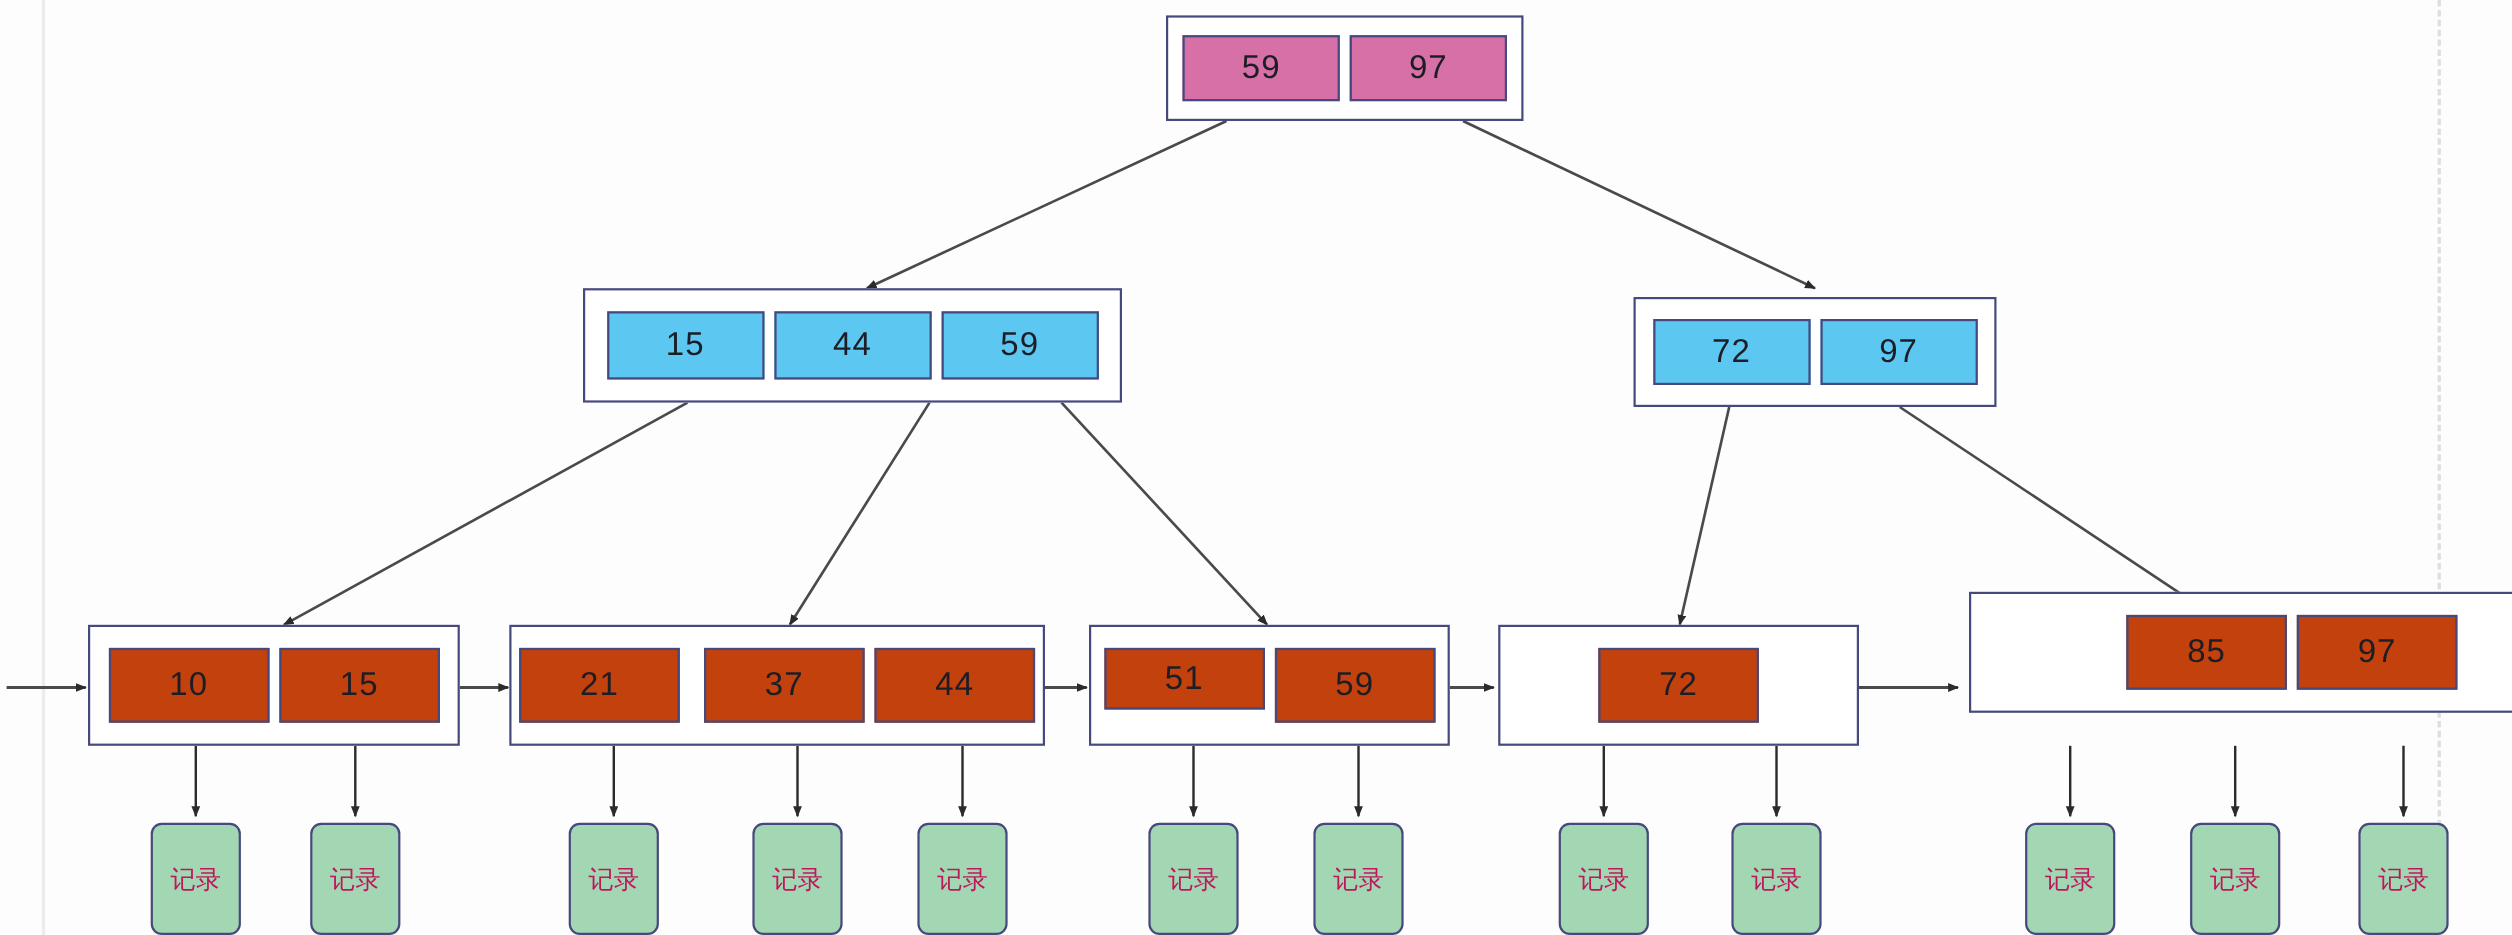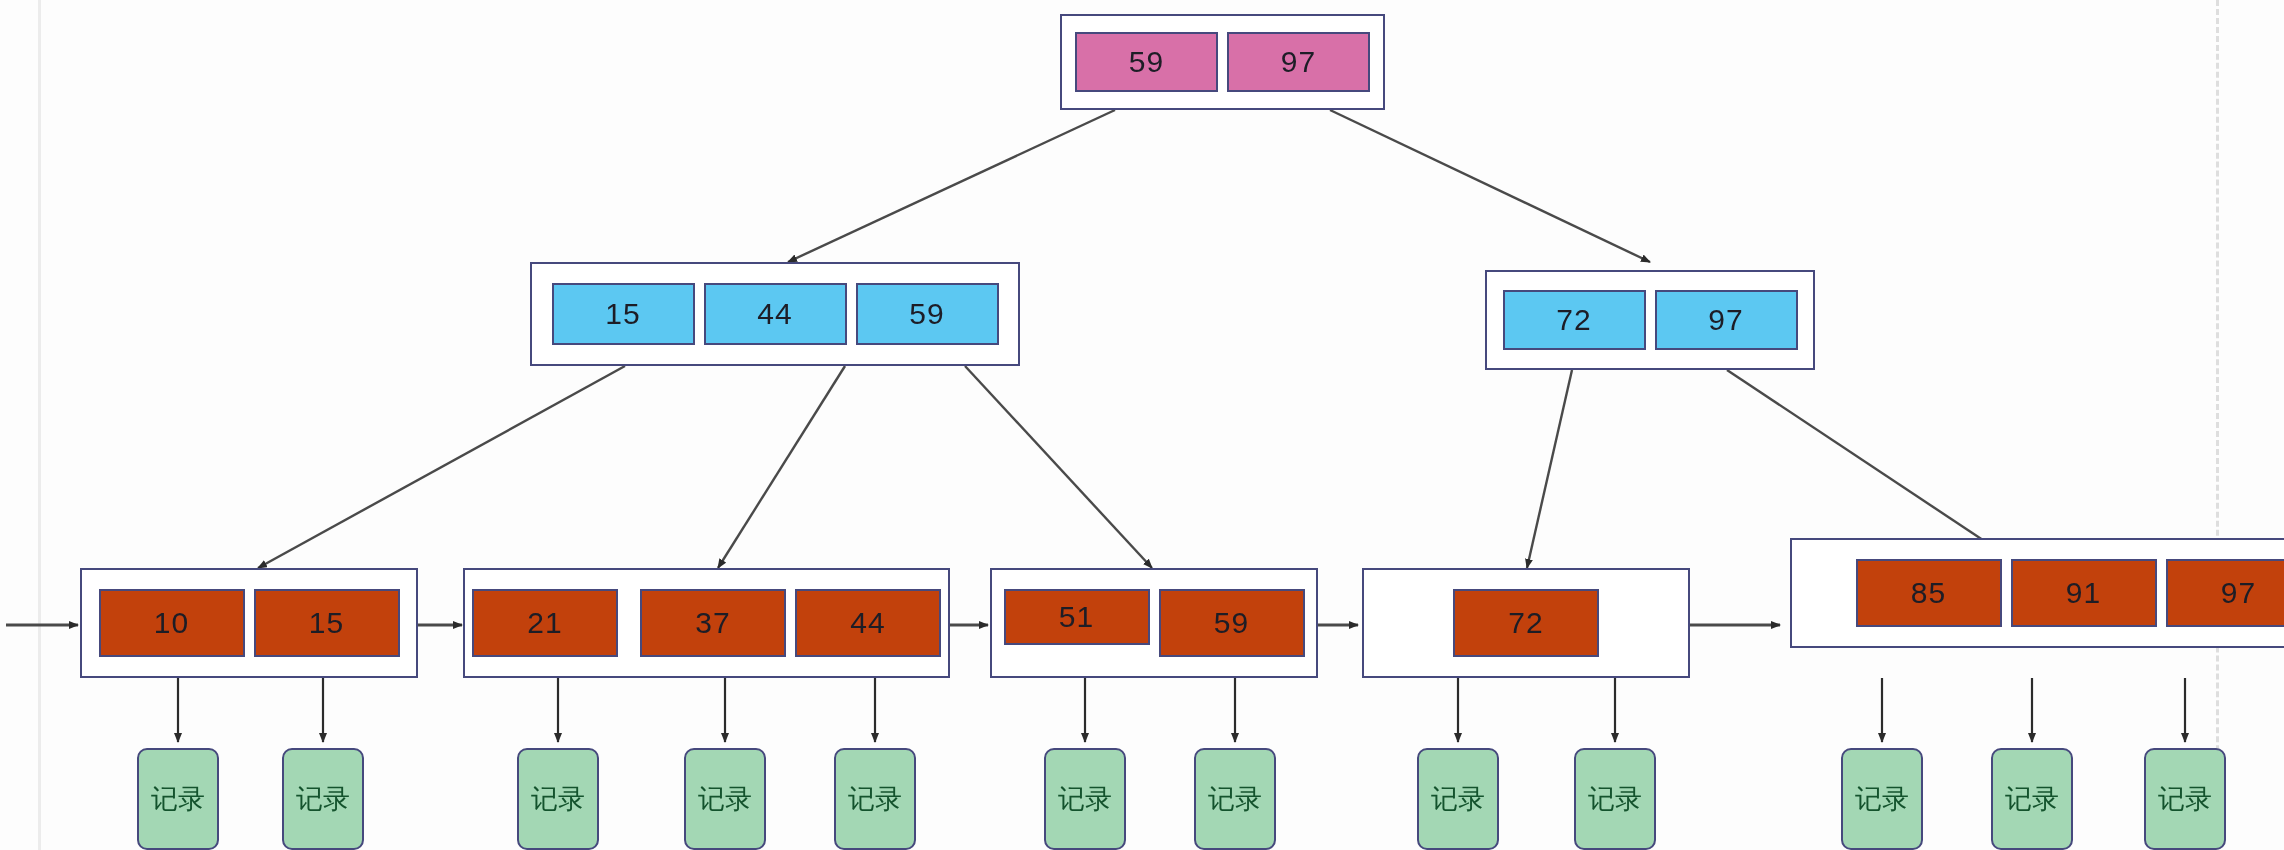--- a/index.html
+++ b/index.html
@@ -71,22 +71,22 @@
   
   .record {
     position: absolute;
     box-sizing: border-box;
     border: 2px solid #46497d;
     border-radius: 10px;
     background: #a3d7b4;
     display: flex;
     align-items: center;
     justify-content: center;
-    font-size: 27px;
-    color: #14532d;
+    font-size: 23px;
+    color: #be185d;
     font-family: "DejaVu Sans", sans-serif;
   }
 </style>
 </head>
 <body>
 
 <div id="canvas">
 
   <div class="guide-solid" style="left:38px;"></div>
   <div class="guide-dashed" style="left:2216px;"></div>
@@ -184,21 +184,20 @@
 
   <div class="node node-leaf" style="left:1362px; top:568px; width:328px; height:110px;">
     <div class="cells">
       <div class="cell" style="width:146px;height:68px;">72</div>
     </div>
   </div>
 
   <div class="node node-leaf" style="left:1790px; top:538px; width:587px; height:110px;">
     <div class="cells">
       <div class="cell" style="width:146px;height:68px;">85</div>
-      <div class="cell" style="width:146px;height:68px;">91</div>
       <div class="cell" style="width:146px;height:68px;">97</div>
     </div>
   </div>
 
   <div class="record" style="left:137px;  top:748px; width:82px; height:102px;">记录</div>
   <div class="record" style="left:282px;  top:748px; width:82px; height:102px;">记录</div>
   <div class="record" style="left:517px;  top:748px; width:82px; height:102px;">记录</div>
   <div class="record" style="left:684px;  top:748px; width:82px; height:102px;">记录</div>
   <div class="record" style="left:834px;  top:748px; width:82px; height:102px;">记录</div>
   <div class="record" style="left:1044px; top:748px; width:82px; height:102px;">记录</div>

